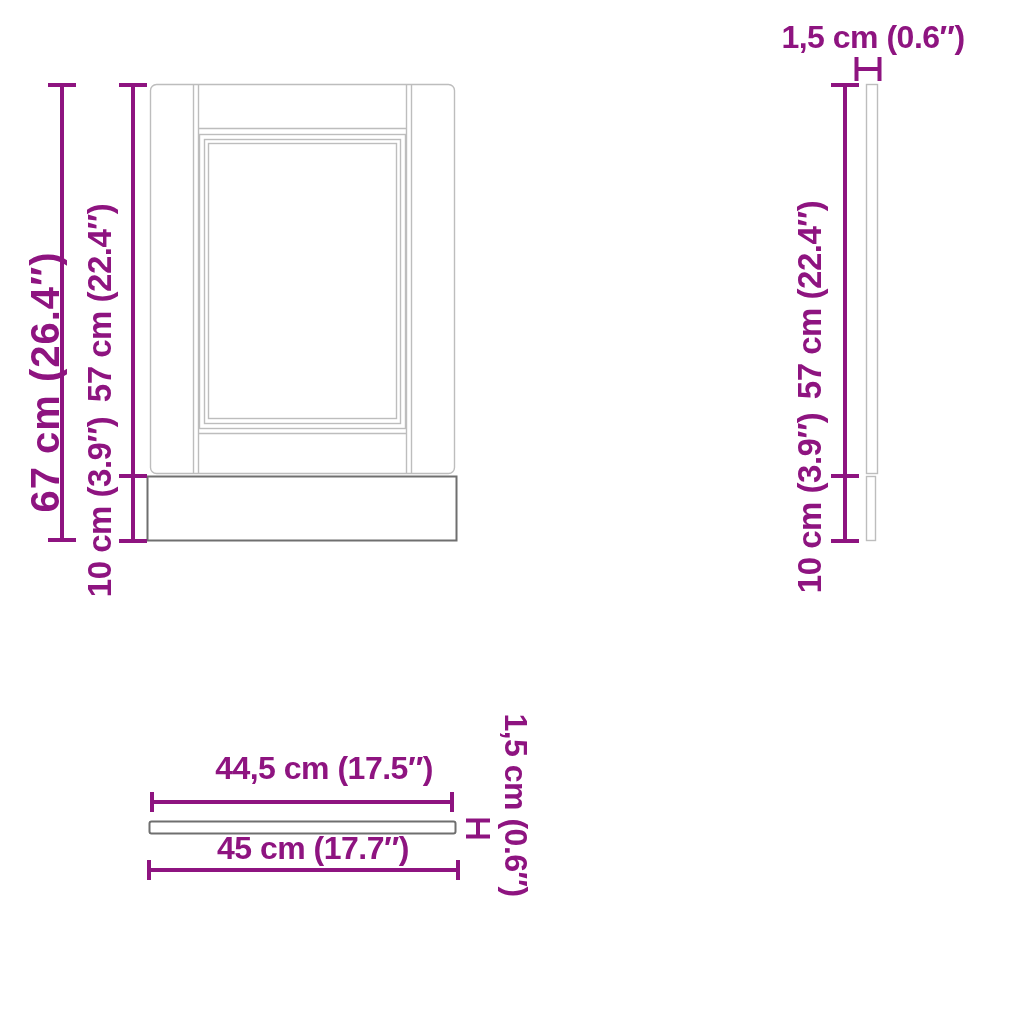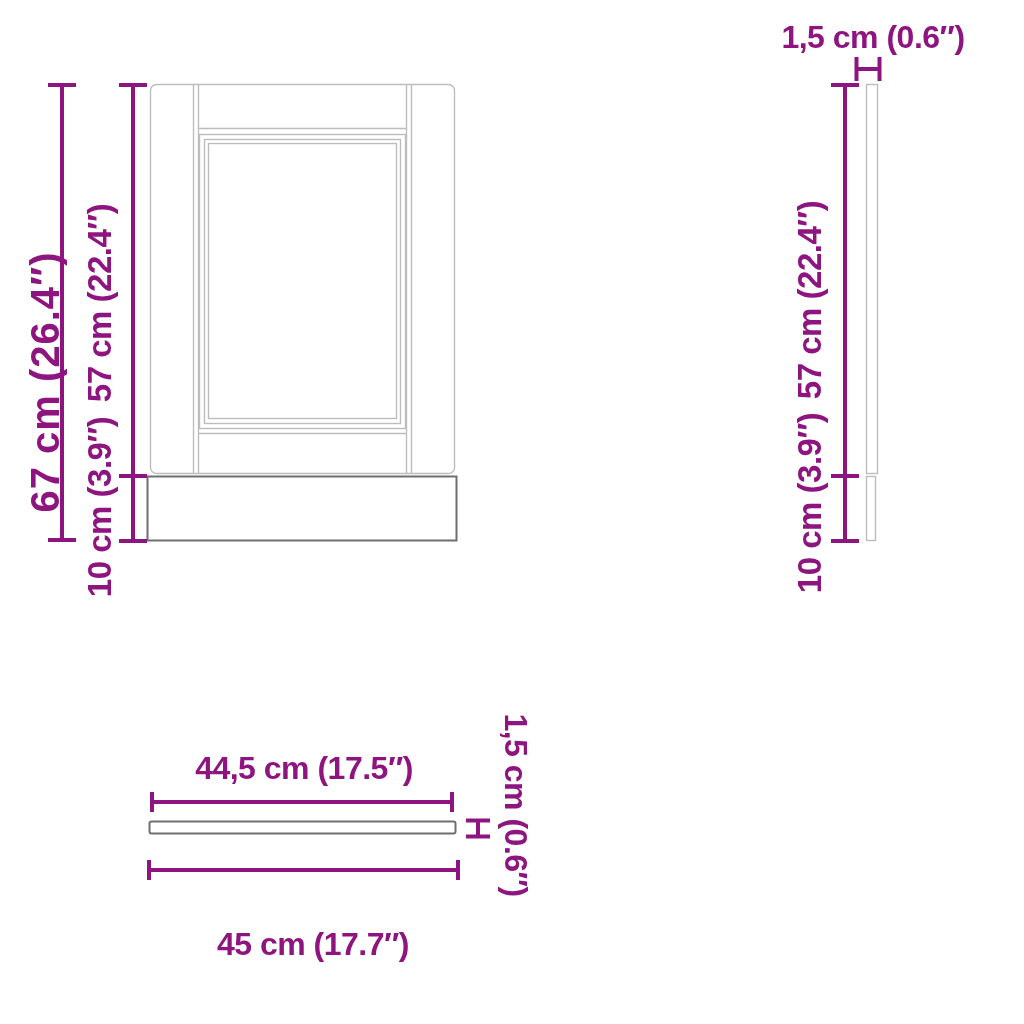--- a/index.html
+++ b/index.html
@@ -113,19 +113,19 @@
   <div class="lbl mid ccw" style="left:99px;top:303px;">57 cm (22.4″)</div>
 
   <div class="lbl mid ccw" style="left:99px;top:507px;">10 cm (3.9″)</div>
 
   <div class="lbl" style="left:873px;top:37px;">1,5 cm (0.6″)</div>
 
   <div class="lbl mid ccw" style="left:809px;top:300px;">57 cm (22.4″)</div>
 
   <div class="lbl mid ccw" style="left:809px;top:503px;">10 cm (3.9″)</div>
 
-  <div class="lbl" style="left:304px;top:768px;">44,5 cm (17.5″)</div>
+  <div class="lbl" style="left:324px;top:768px;">44,5 cm (17.5″)</div>
 
-  <div class="lbl" style="left:313px;top:944px;">45 cm (17.7″)</div>
+  <div class="lbl" style="left:313px;top:848px;">45 cm (17.7″)</div>
 
   <div class="lbl cw" style="left:516px;top:805px;">1,5 cm (0.6″)</div>
 
 </div>
 
 </body></html>

